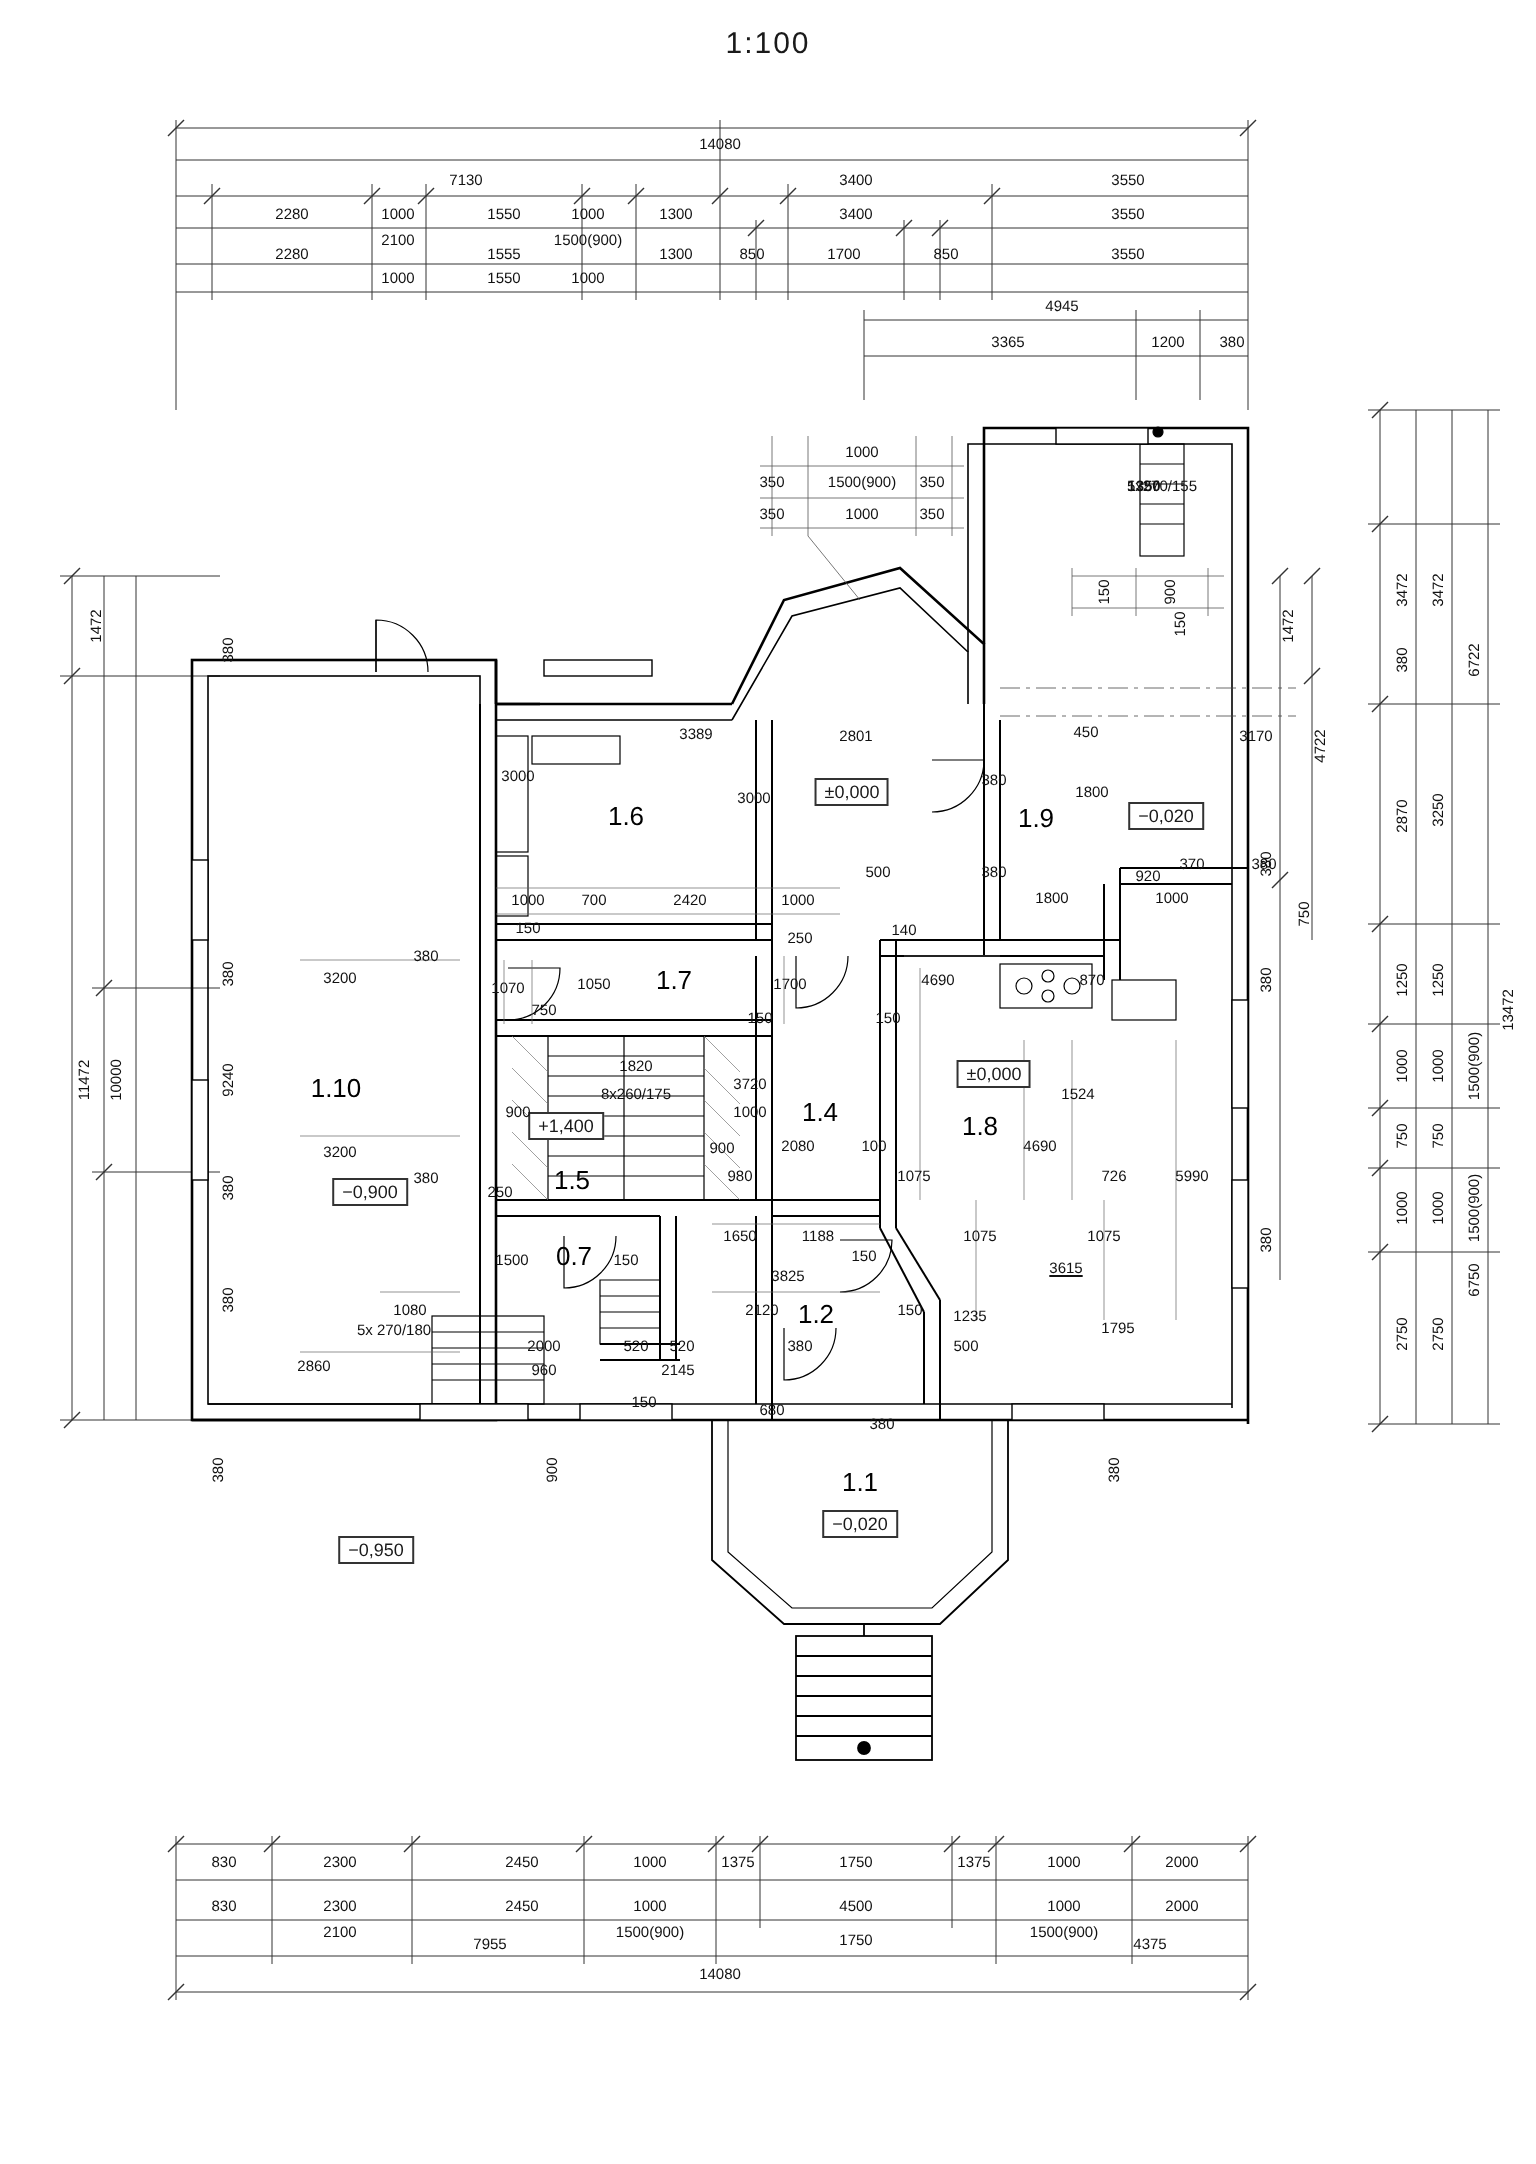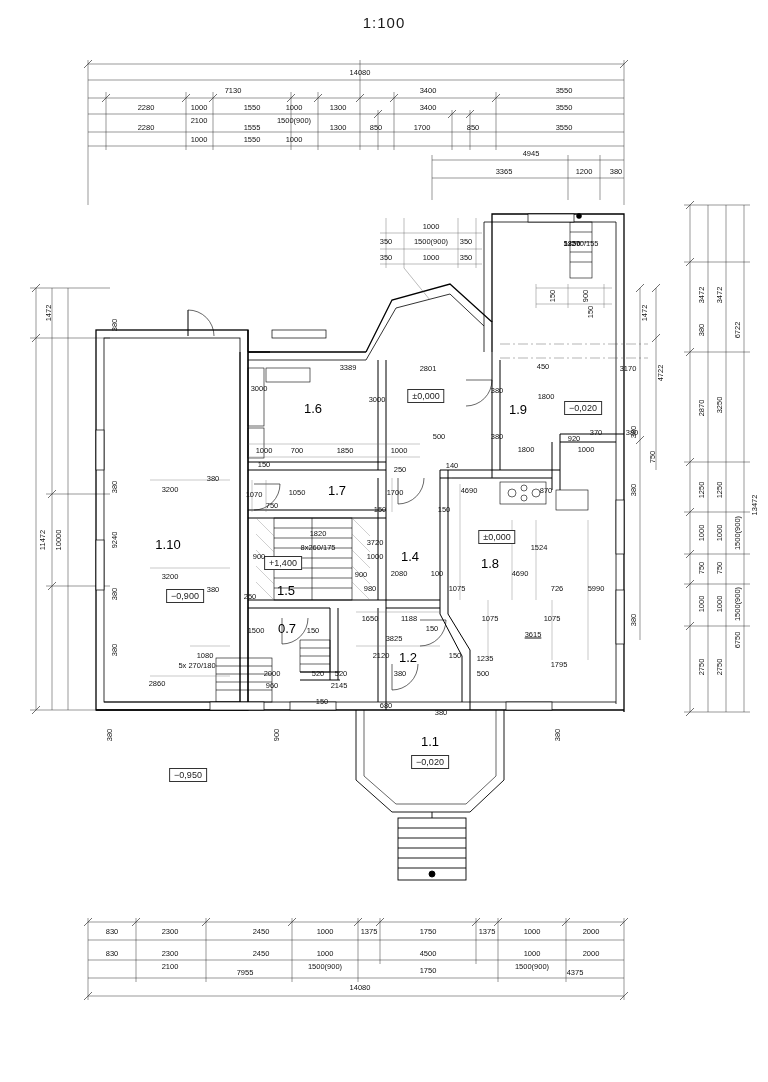--- a/index.html
+++ b/index.html
@@ -442,21 +442,21 @@
       <div class="dimtxt" style="left: 546px; top: 396px;">1800</div>
       <div class="dimtxt" style="left: 439px; top: 436px;">500</div>
       <div class="dimtxt" style="left: 497px; top: 436px;">380</div>
       <div class="dimtxt" style="left: 526px; top: 449px;">1800</div>
       <div class="dimtxt" style="left: 574px; top: 424px; margin-top: 14px;">920</div>
       <div class="dimtxt" style="left: 596px; top: 432px;">370</div>
       <div class="dimtxt" style="left: 632px; top: 432px;">380</div>
       <div class="dimtxt" style="left: 586px; top: 449px;">1000</div>
       <div class="dimtxt" style="left: 264px; top: 450px;">1000</div>
       <div class="dimtxt" style="left: 297px; top: 450px;">700</div>
-      <div class="dimtxt" style="left: 345px; top: 450px;">1850</div>
+      <div class="dimtxt" style="left: 345px; top: 450px;">2420</div>
       <div class="dimtxt" style="left: 399px; top: 450px;">1000</div>
       <div class="dimtxt" style="left: 264px; top: 464px;">150</div>
       <div class="dimtxt" style="left: 254px; top: 494px;">1070</div>
       <div class="dimtxt" style="left: 297px; top: 492px;">1050</div>
       <div class="dimtxt" style="left: 272px; top: 505px;">750</div>
       <div class="dimtxt" style="left: 395px; top: 492px;">1700</div>
       <div class="dimtxt" style="left: 400px; top: 469px;">250</div>
       <div class="dimtxt" style="left: 452px; top: 465px;">140</div>
       <div class="dimtxt" style="left: 469px; top: 490px;">4690</div>
       <div class="dimtxt" style="left: 380px; top: 509px;">150</div>

